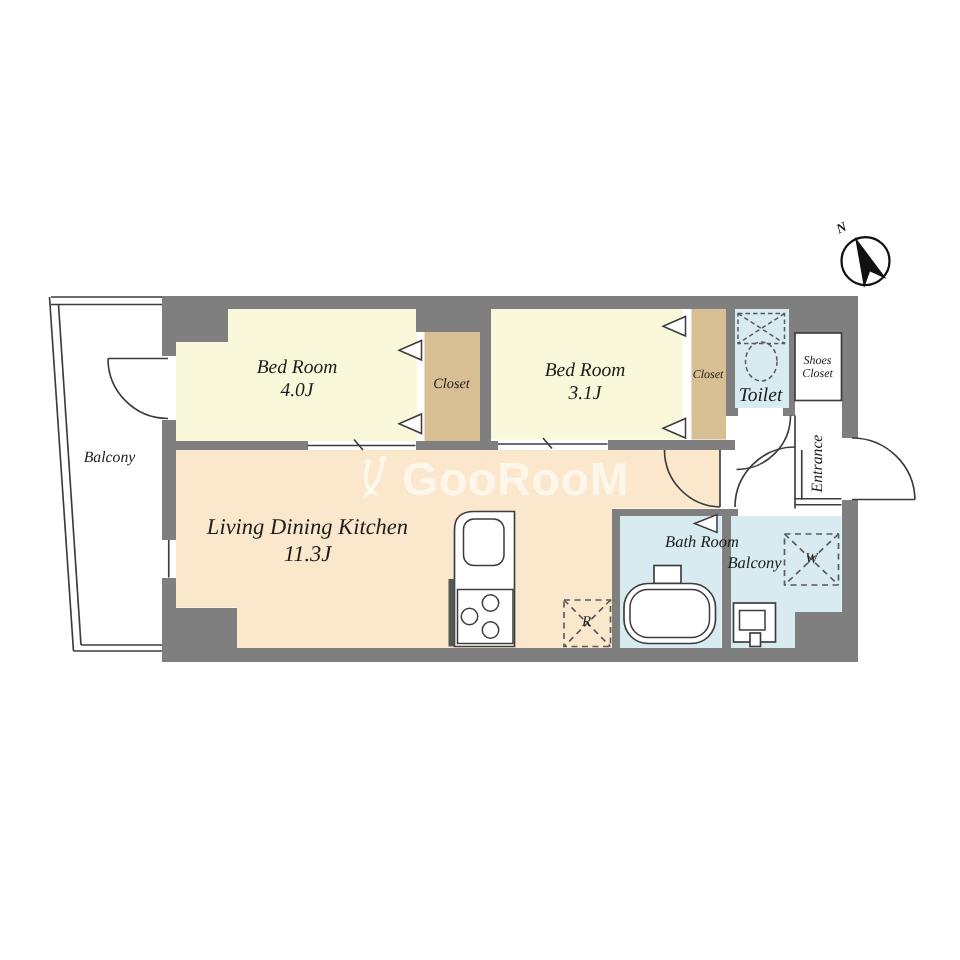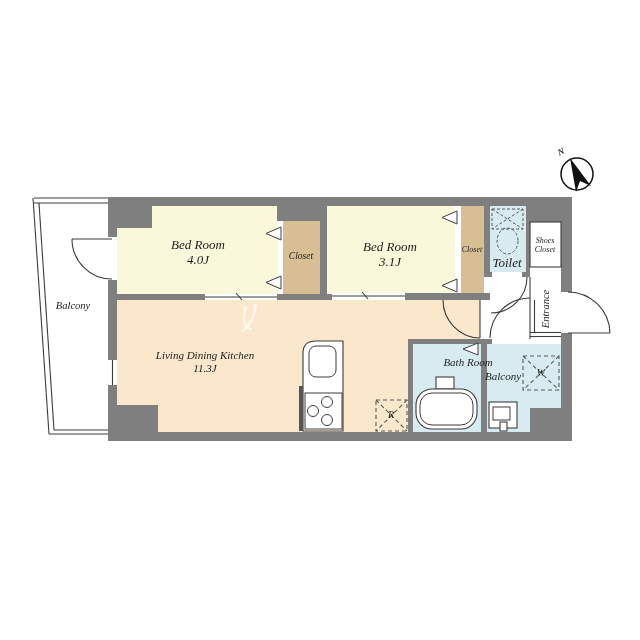--- a/index.html
+++ b/index.html
@@ -200,21 +200,21 @@
 
   <div class="lbl" style="left:507px;top:263px;font-size:13px;">Toilet</div>
 
   <div class="lbl" style="left:545px;top:245px;font-size:8px;">
     <span class="sub">Shoes</span>
     <span class="sub">Closet</span>
   </div>
 
   <div class="lbl rot-ccw" style="left:546px;top:309px;font-size:10.5px;">Entrance</div>
 
-  <div class="lbl" style="left:205px;top:362px;font-size:11px;text-align:center;">
+  <div class="lbl" style="left:205px;top:362px;font-size:15px;text-align:center;">
     <span class="sub">Living Dining Kitchen</span>
     <span class="sub">11.3J</span>
   </div>
 
   <div class="lbl" style="left:468px;top:362px;font-size:11px;">Bath Room</div>
 
   <div class="lbl" style="left:503px;top:376px;font-size:11px;">Balcony</div>
 
   <div class="lbl" style="left:541px;top:373px;font-size:10px;">W</div>
 
@@ -224,15 +224,16 @@
 
   <div class="watermark">
     <svg width="26" height="32" viewBox="0 0 26 32">
       <g stroke="rgba(255,255,255,0.62)" stroke-width="2.4" fill="none" stroke-linecap="round">
         <path d="M8,9 C5.5,19 7,25 14,27"></path>
         <path d="M18,7 C17,15 13,23 6,29"></path>
       </g>
       <circle cx="8.3" cy="6.2" r="2.2" fill="rgba(255,255,255,0.62)"></circle>
       <circle cx="18.4" cy="4.2" r="2.2" fill="rgba(255,255,255,0.62)"></circle>
     </svg>
+    <span>GooRooM</span>
   </div>
 
 </div>
 
 </body></html>

